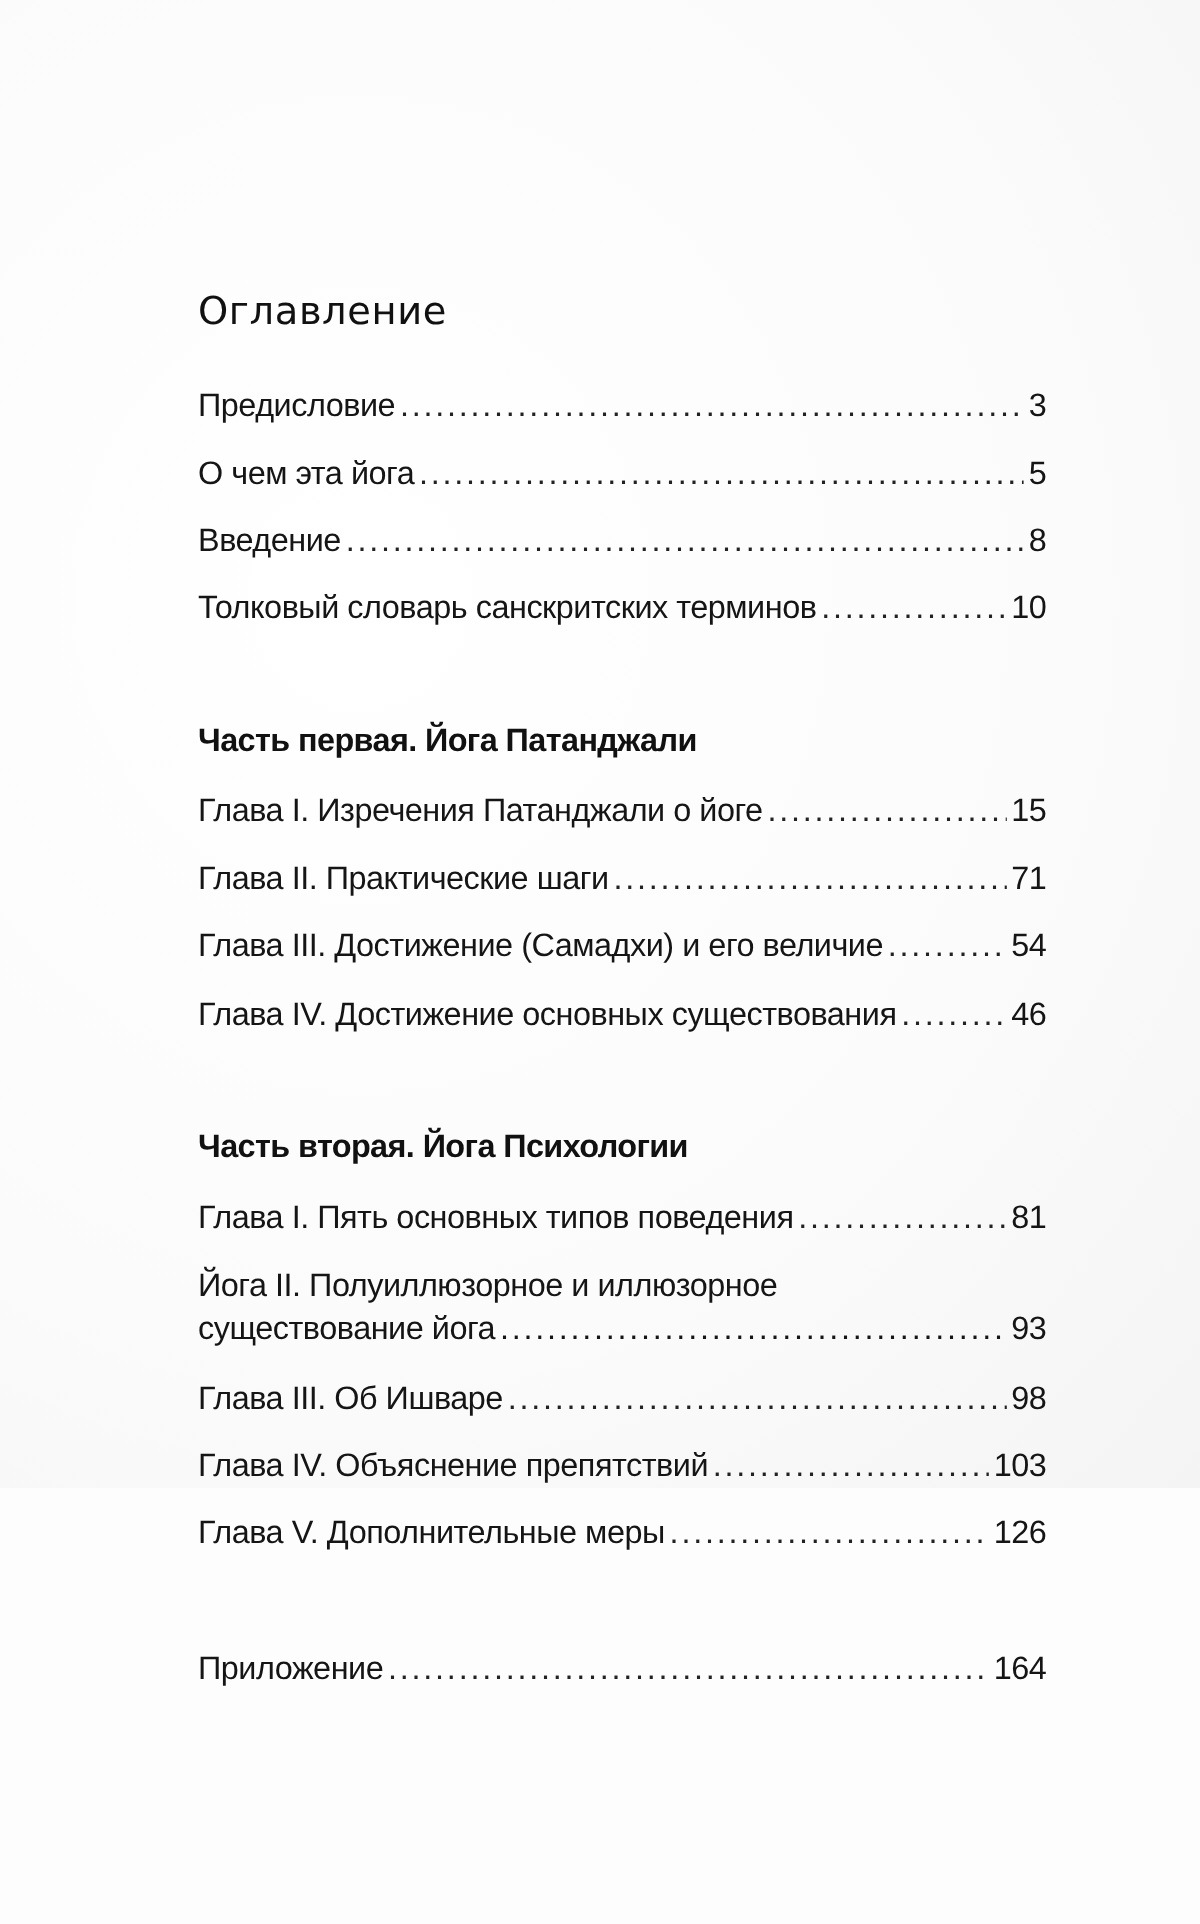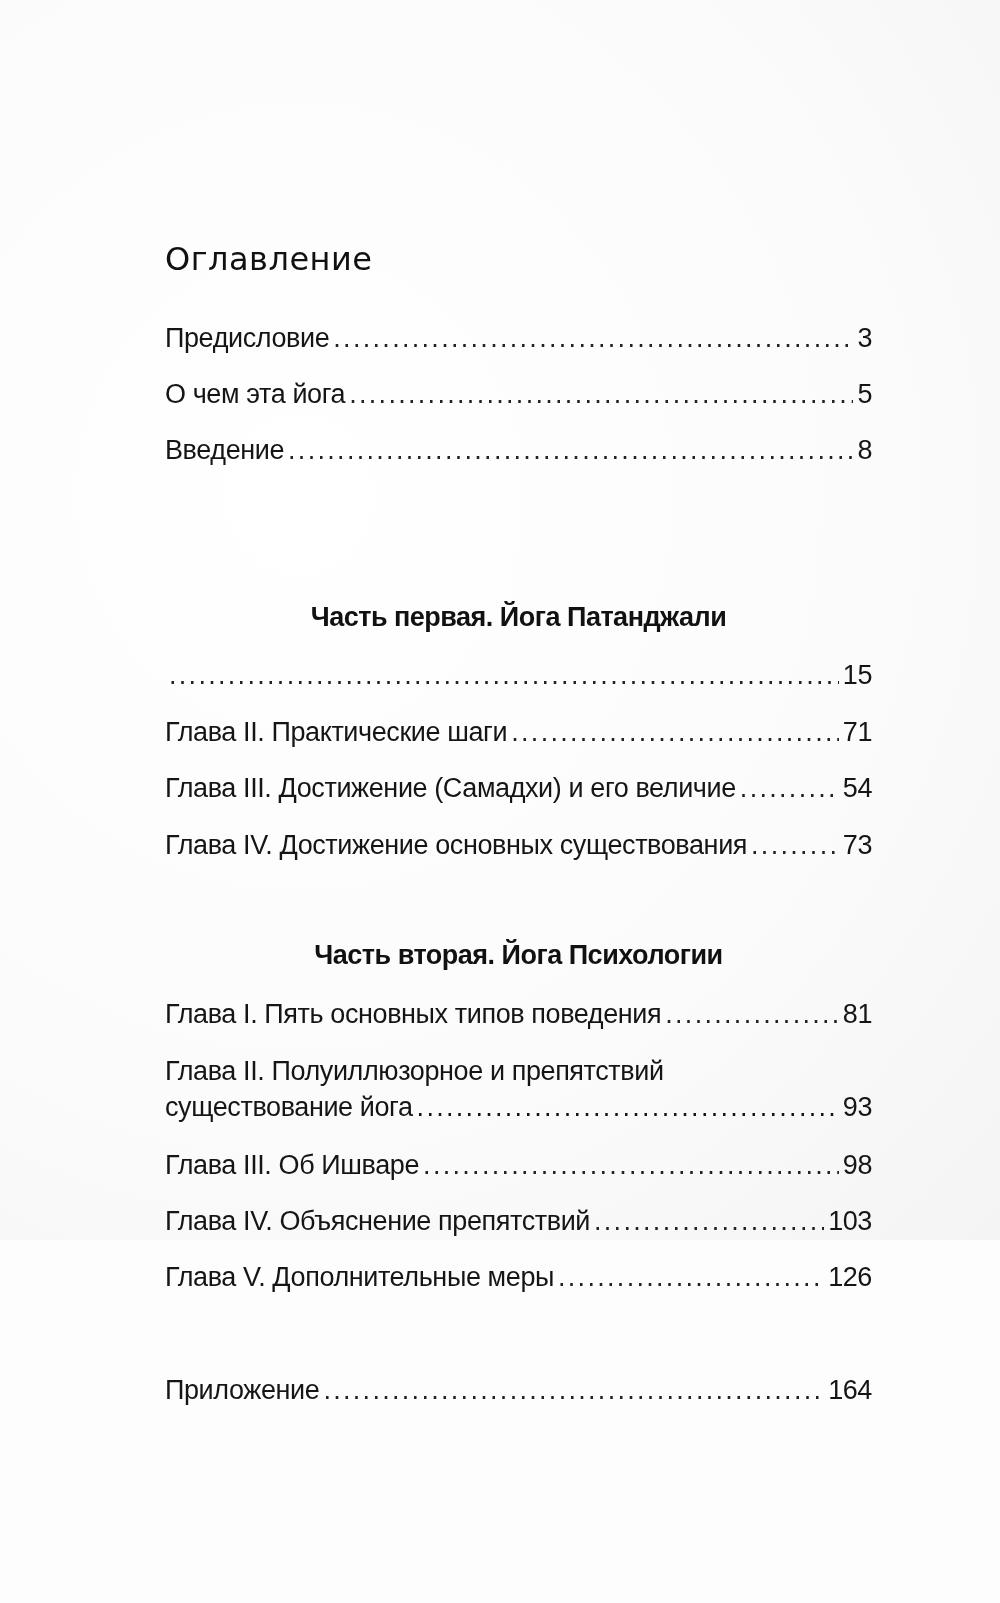--- a/index.html
+++ b/index.html
@@ -78,21 +78,21 @@
       margin: 0 4px;
     }
     .multi .dots::before {
       content: ". . . . . . . . . . . . . . . . . . . . . . . . . . . . . . . . . . . . . . . . . . . . . . . . . . . . . . . . . . . . . . . . . . . . . . . . . . . . . . . . . . . . . . . . . . . . . . . . . . . . . . . . . . . . . .";
       letter-spacing: -2.6px;
     }
     .part-heading {
       position: absolute;
       left: 165px;
       width: 707px;
-      text-align: center;
+      text-align: left;
       font-size: 27px;
       font-weight: bold;
       letter-spacing: -0.5px;
       color: #111;
     }
   </style>
 </head>
 <body>
 
 <div class="page">
@@ -107,53 +107,59 @@
   <div class="entry" style="top:377px">
     <span class="label">О чем эта йога</span>
     <span class="dots"></span>
     <span class="page-num">5</span>
   </div>
   <div class="entry" style="top:433px">
     <span class="label">Введение</span>
     <span class="dots"></span>
     <span class="page-num">8</span>
   </div>
+  <div class="entry" style="top:489px">
+    <span class="label">Толковый словарь санскритских терминов</span>
+    <span class="dots"></span>
+    <span class="page-num">10</span>
+  </div>
 
   <div class="part-heading" style="top:602px">Часть первая. Йога Патанджали</div>
 
   <div class="entry" style="top:658px">
+    <span class="label">Глава I. Изречения Патанджали о йоге</span>
     <span class="dots"></span>
     <span class="page-num">15</span>
   </div>
   <div class="entry" style="top:715px">
     <span class="label">Глава II. Практические шаги</span>
     <span class="dots"></span>
     <span class="page-num">71</span>
   </div>
   <div class="entry" style="top:771px">
     <span class="label">Глава III. Достижение (Самадхи) и его величие</span>
     <span class="dots"></span>
     <span class="page-num">54</span>
   </div>
   <div class="entry" style="top:828px">
     <span class="label">Глава IV. Достижение основных существования</span>
     <span class="dots"></span>
-    <span class="page-num">73</span>
+    <span class="page-num">46</span>
   </div>
 
   <div class="part-heading" style="top:940px">Часть вторая. Йога Психологии</div>
 
   <div class="entry" style="top:997px">
     <span class="label">Глава I. Пять основных типов поведения</span>
     <span class="dots"></span>
     <span class="page-num">81</span>
   </div>
 
   <div class="multi" style="top:1054px">
-    <div class="first">Глава II. Полуиллюзорное и препятствий</div>
+    <div class="first">Йога II. Полуиллюзорное и иллюзорное</div>
     <div class="second-line">
       <span class="label">существование йога</span>
       <span class="dots"></span>
       <span class="page-num">93</span>
     </div>
   </div>
 
   <div class="entry" style="top:1148px">
     <span class="label">Глава III. Об Ишваре</span>
     <span class="dots"></span>

